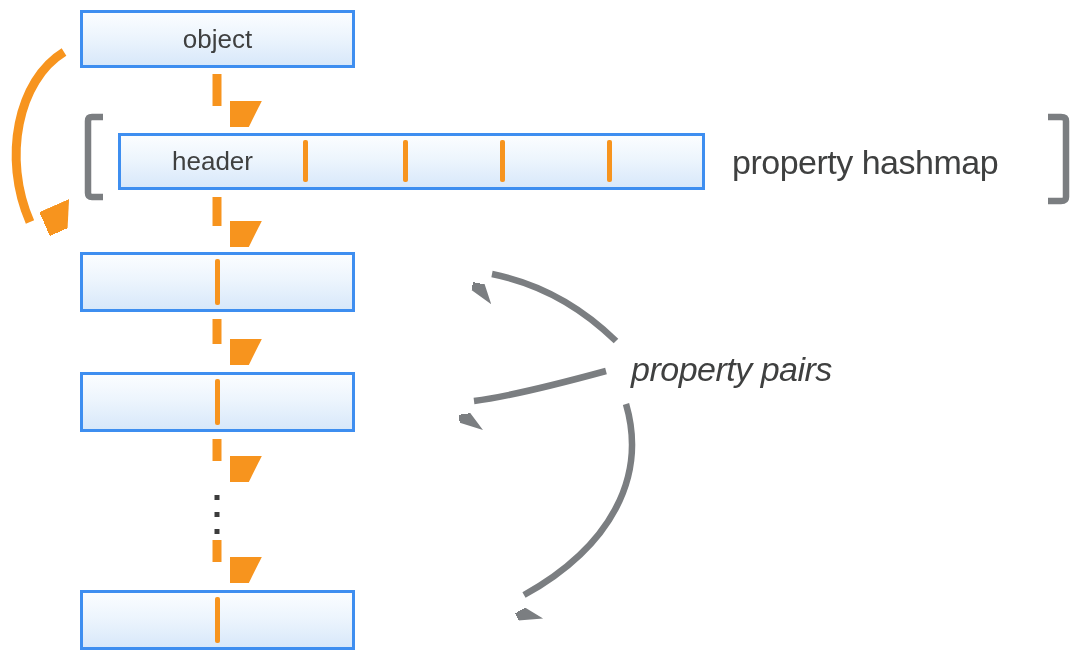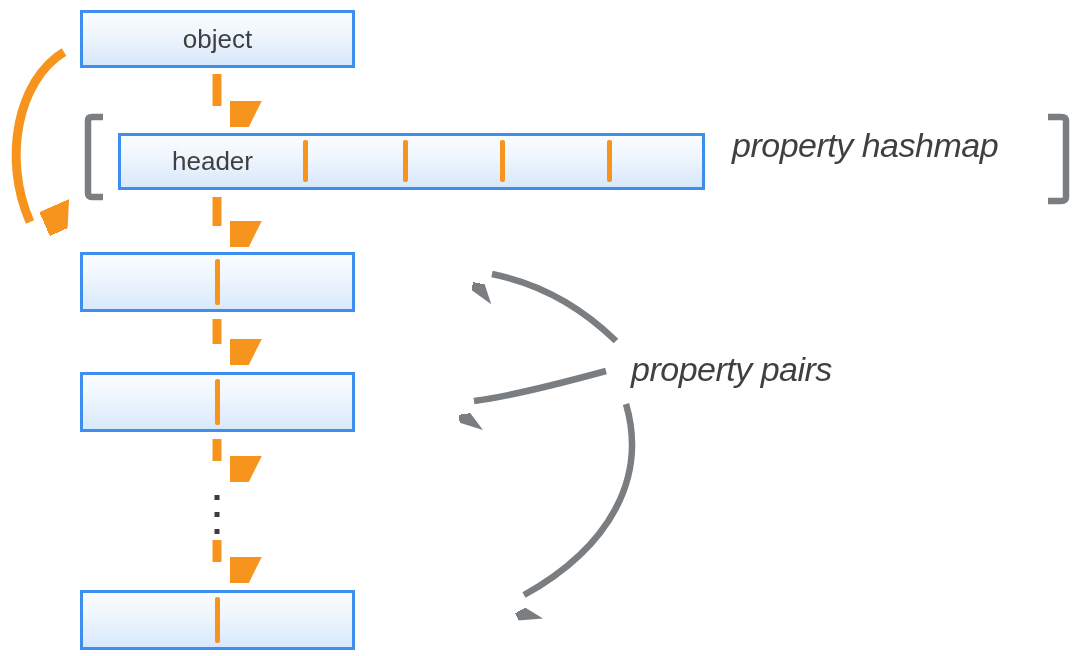--- a/index.html
+++ b/index.html
@@ -24,21 +24,21 @@
     position:absolute;top:4px;bottom:5px;width:5px;background:#F7941E;border-radius:2px;
   }
   .pair-box{left:80px;width:275px;height:60px;}
   .pair-divider{
     position:absolute;left:calc(50% - 2.5px);top:4px;bottom:4px;width:5px;
     background:#F7941E;border-radius:2px;
   }
   .annotation{
     position:absolute;font-size:34px;color:#3F4040;white-space:nowrap;letter-spacing:-0.5px;
   }
-  .hashmap-annotation{left:732px;top:126px;font-style:italic;}
+  .hashmap-annotation{left:732px;top:143px;}
   .pairs-annotation{left:631px;top:350px;font-style:italic;}
   .overlay{position:absolute;left:0;top:0;width:1078px;height:656px;pointer-events:none;}
 </style>
 </head>
 <body>
 
 <div class="canvas">
 
   <div class="box hashmap-box">
     <div class="header-cell">

